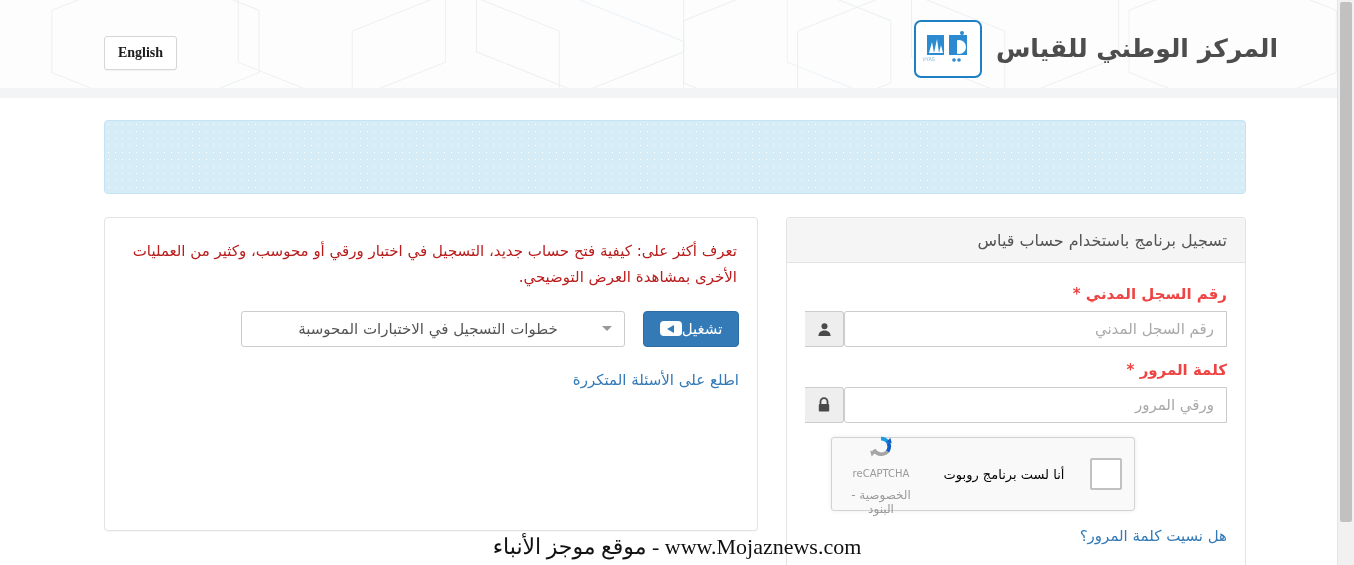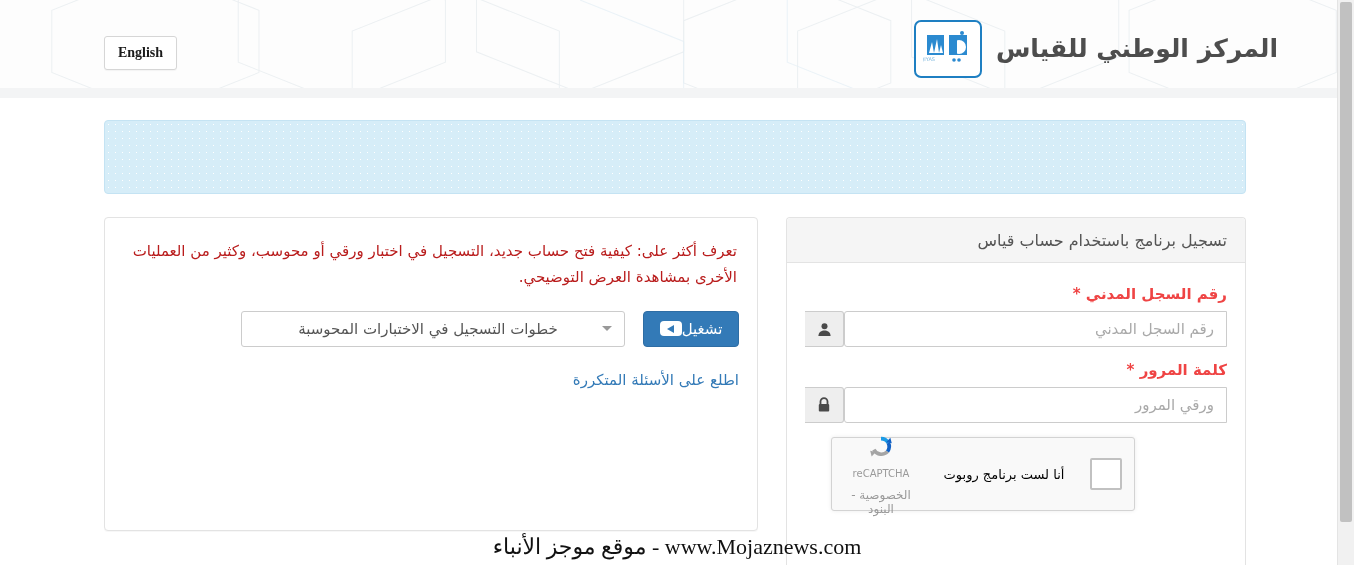--- a/index.html
+++ b/index.html
@@ -455,20 +455,21 @@
               <path d="M25.5 10.5 a11 11 0 0 1 -1 11.5 l-3.2 -2.2 A7 7 0 0 0 22 12.5 Z" fill="#1261c4"></path>
               <path d="M24.5 22 a11 11 0 0 1 -17.8 -2.2 l3.4 -2 A7 7 0 0 0 21.3 19.8 Z" fill="#a5a5a5"></path>
               <path d="M26 6 l1.5 6 l-6 -1.2 Z" fill="#1261c4"></path>
               <path d="M6 26 l-1.5 -6 l6 1.2 Z" fill="#a5a5a5"></path>
             </svg>
             <div class="rc-brand-name">reCAPTCHA</div>
             <div class="rc-brand-legal">الخصوصية - البنود</div>
           </div>
         </div>
 
+        <a class="forgot-link">هل نسيت كلمة المرور؟</a>
       </div>
 
     </div>
 
     <div class="panel" id="demo-panel">
       <div class="panel-body">
         <div class="demo-text">تعرف أكثر على: كيفية فتح حساب جديد، التسجيل في اختبار ورقي أو محوسب، وكثير من العمليات الأخرى بمشاهدة العرض التوضيحي.</div>
 
         <div class="demo-row">
           <div class="play-btn">

